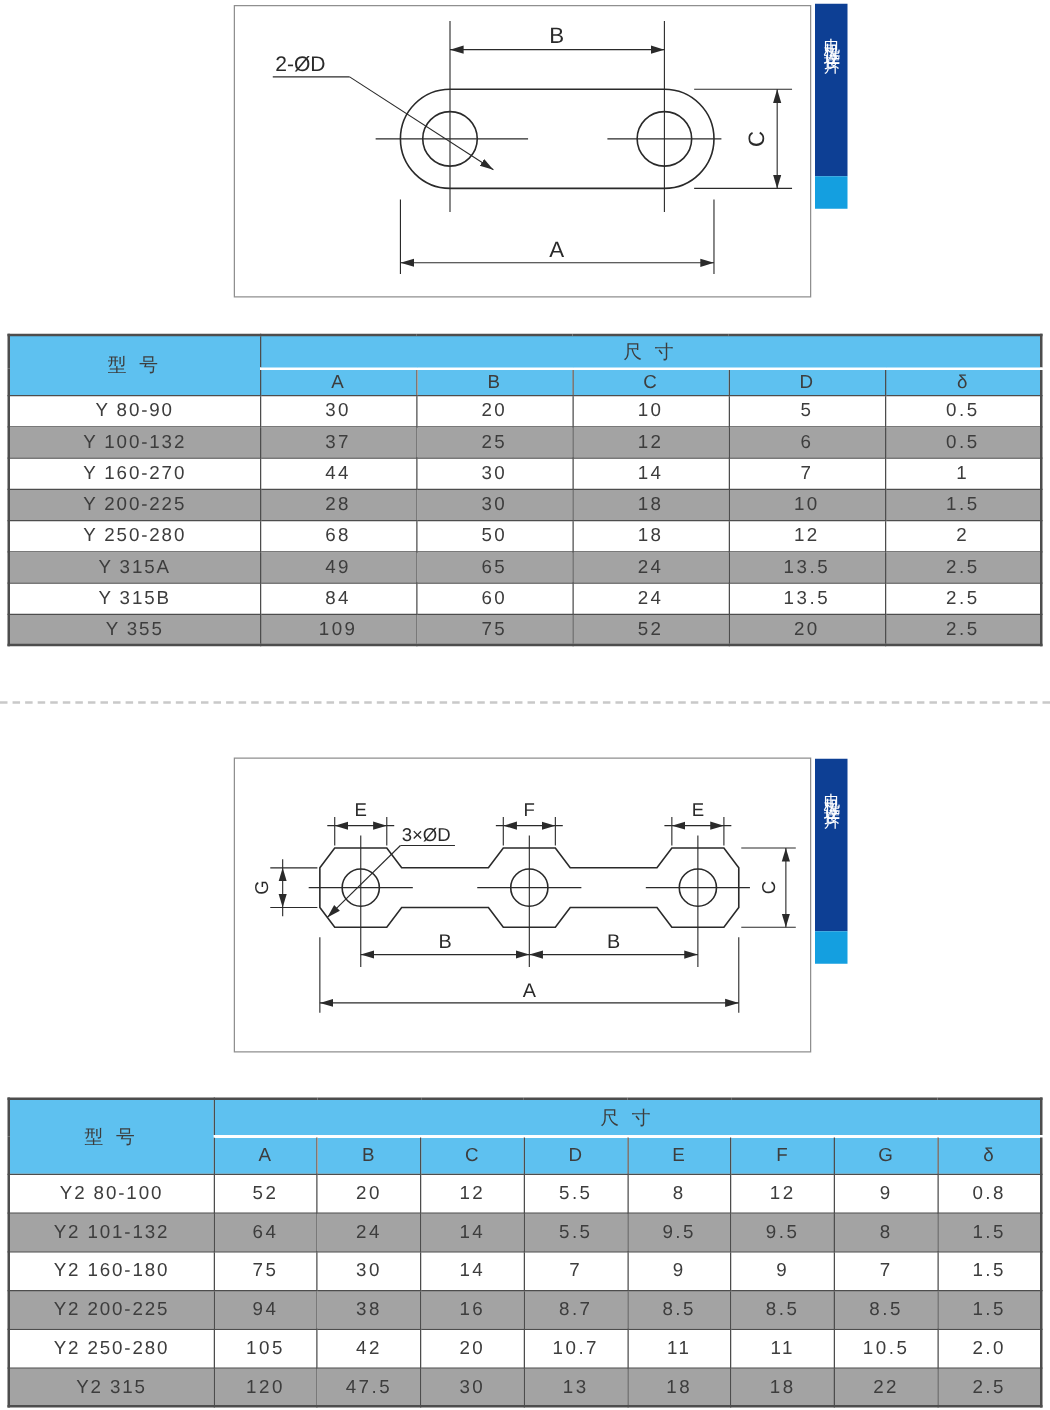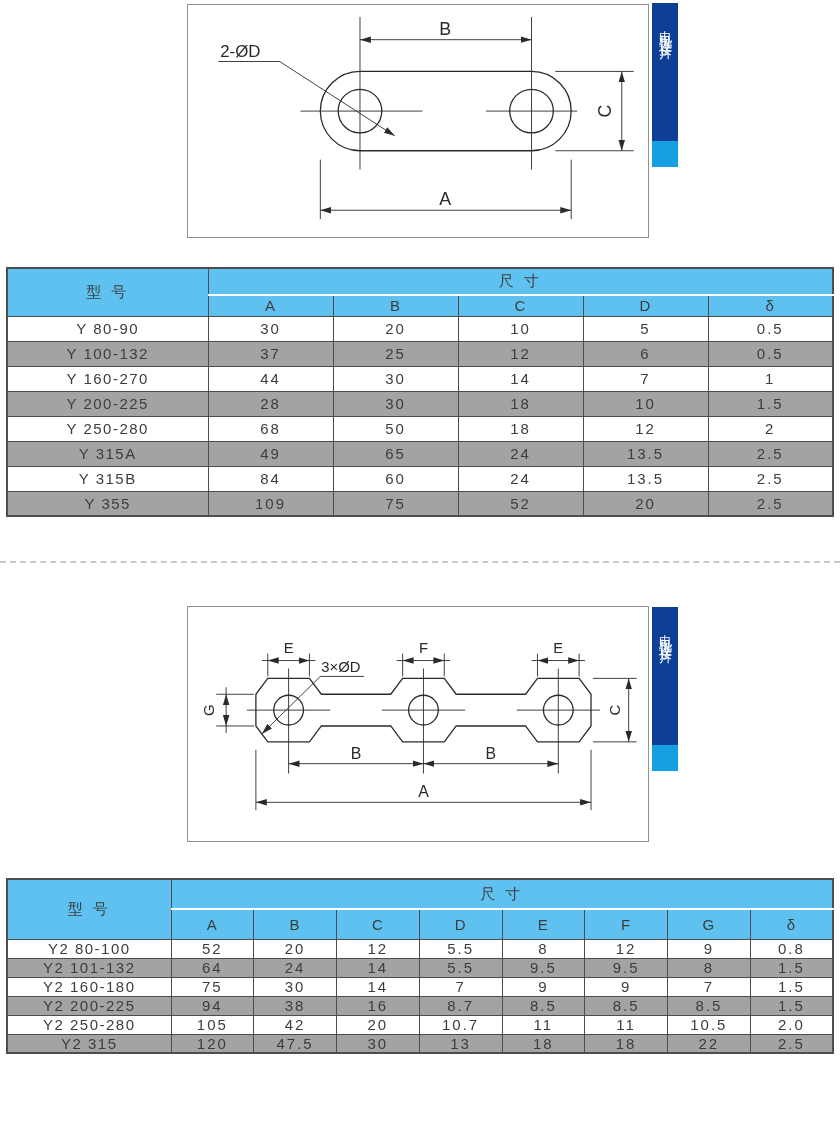--- a/index.html
+++ b/index.html
@@ -27,21 +27,21 @@
   #t1{top:267px;}
   #t2{top:878px;}
   th,td{border:1px solid #4d4d4d;text-align:center;vertical-align:middle;
         font-weight:normal;color:#3d3d3d;padding:0;overflow:hidden;}
   .hd th{background:#5ec1f0;font-size:15px;letter-spacing:3px;}
   .hd2 th{background:#5ec1f0;border-top:2px solid #ffffff;font-size:15px;letter-spacing:1px;}
   td{font-size:15px;letter-spacing:2px;background:#ffffff;}
   td.model{letter-spacing:1.5px;}
   tr.alt td{background:#a3a3a3;}
   #t1 tr.hd{height:27px;} #t1 tr.hd2{height:21px;} #t1 tr.dr{height:25px;}
-  #t2 tr.hd{height:30px;} #t2 tr.hd2{height:30px;} #t2 tr.dr{height:19px;}
+  #t2 tr.hd{height:30px;} #t2 tr.hd2{height:30px;} #t2 tr.dr{height:31px;}
 
   
   .divider{position:absolute;left:0;top:561px;width:840px;height:0;
            border-top:2px dashed #c9c9c9;}
 
   
   .dtx{font-family:"Liberation Sans",sans-serif;fill:#2a2a2a;}
 </style>
 </head>
 <body>

